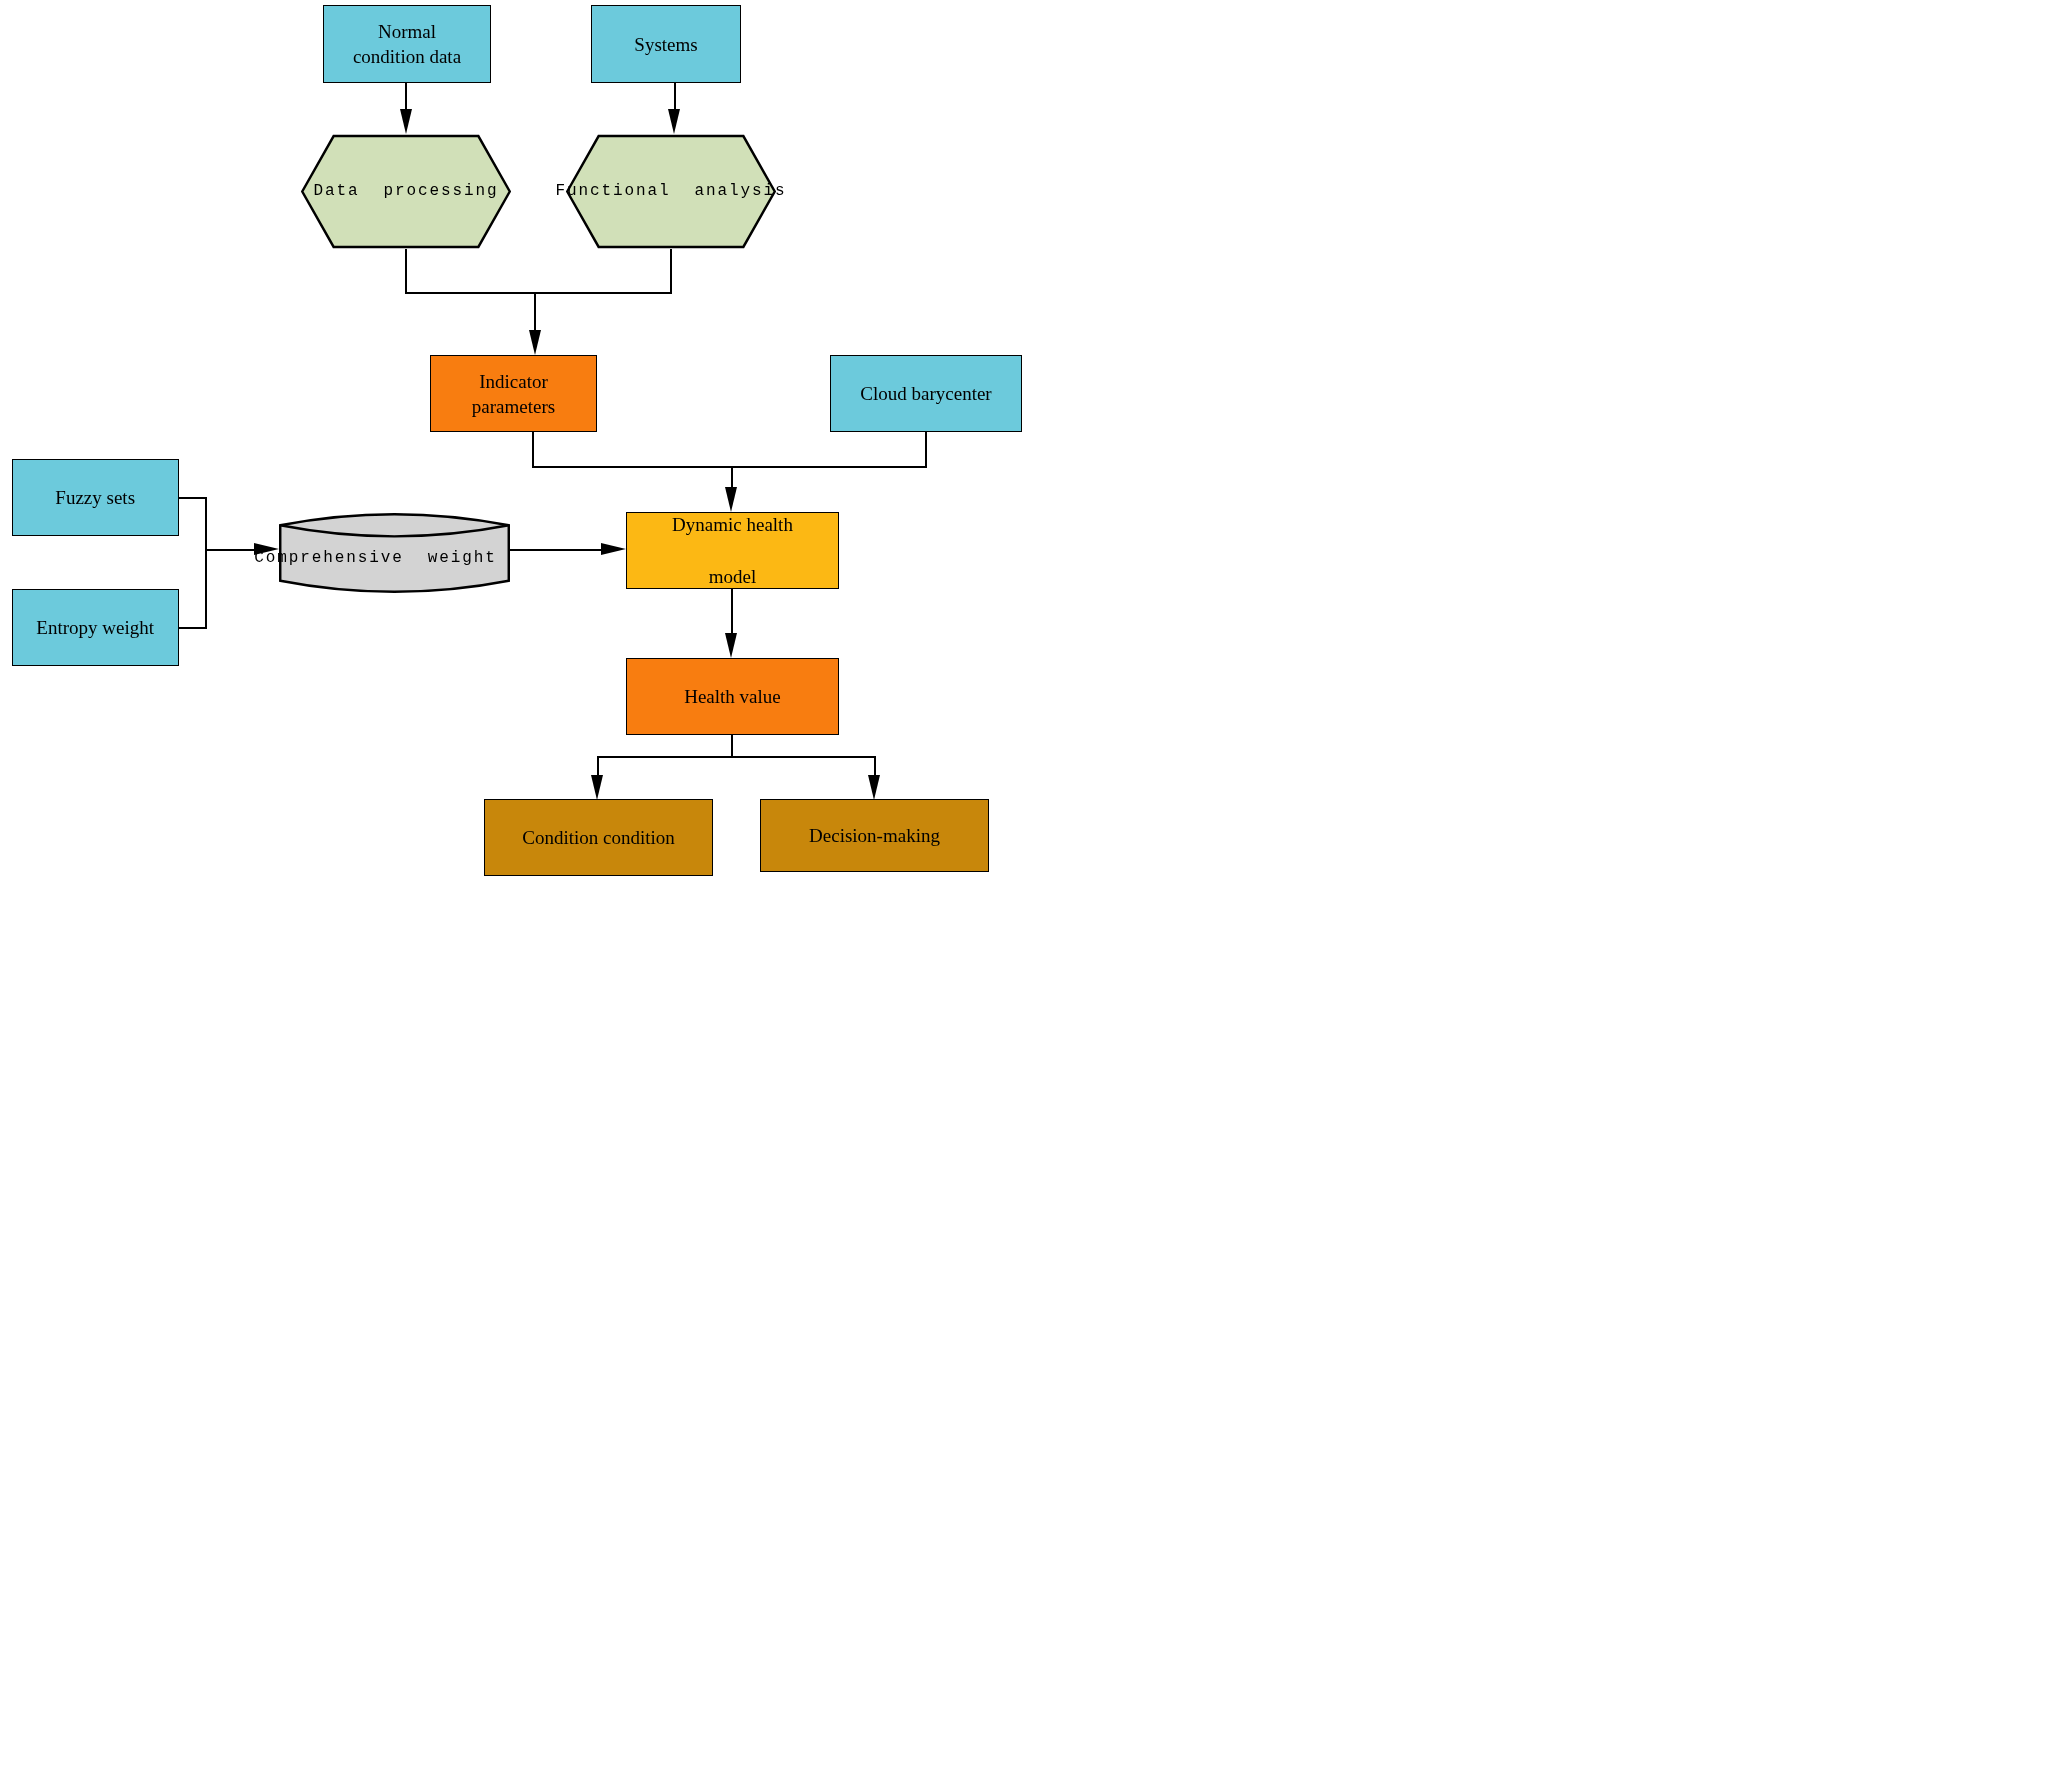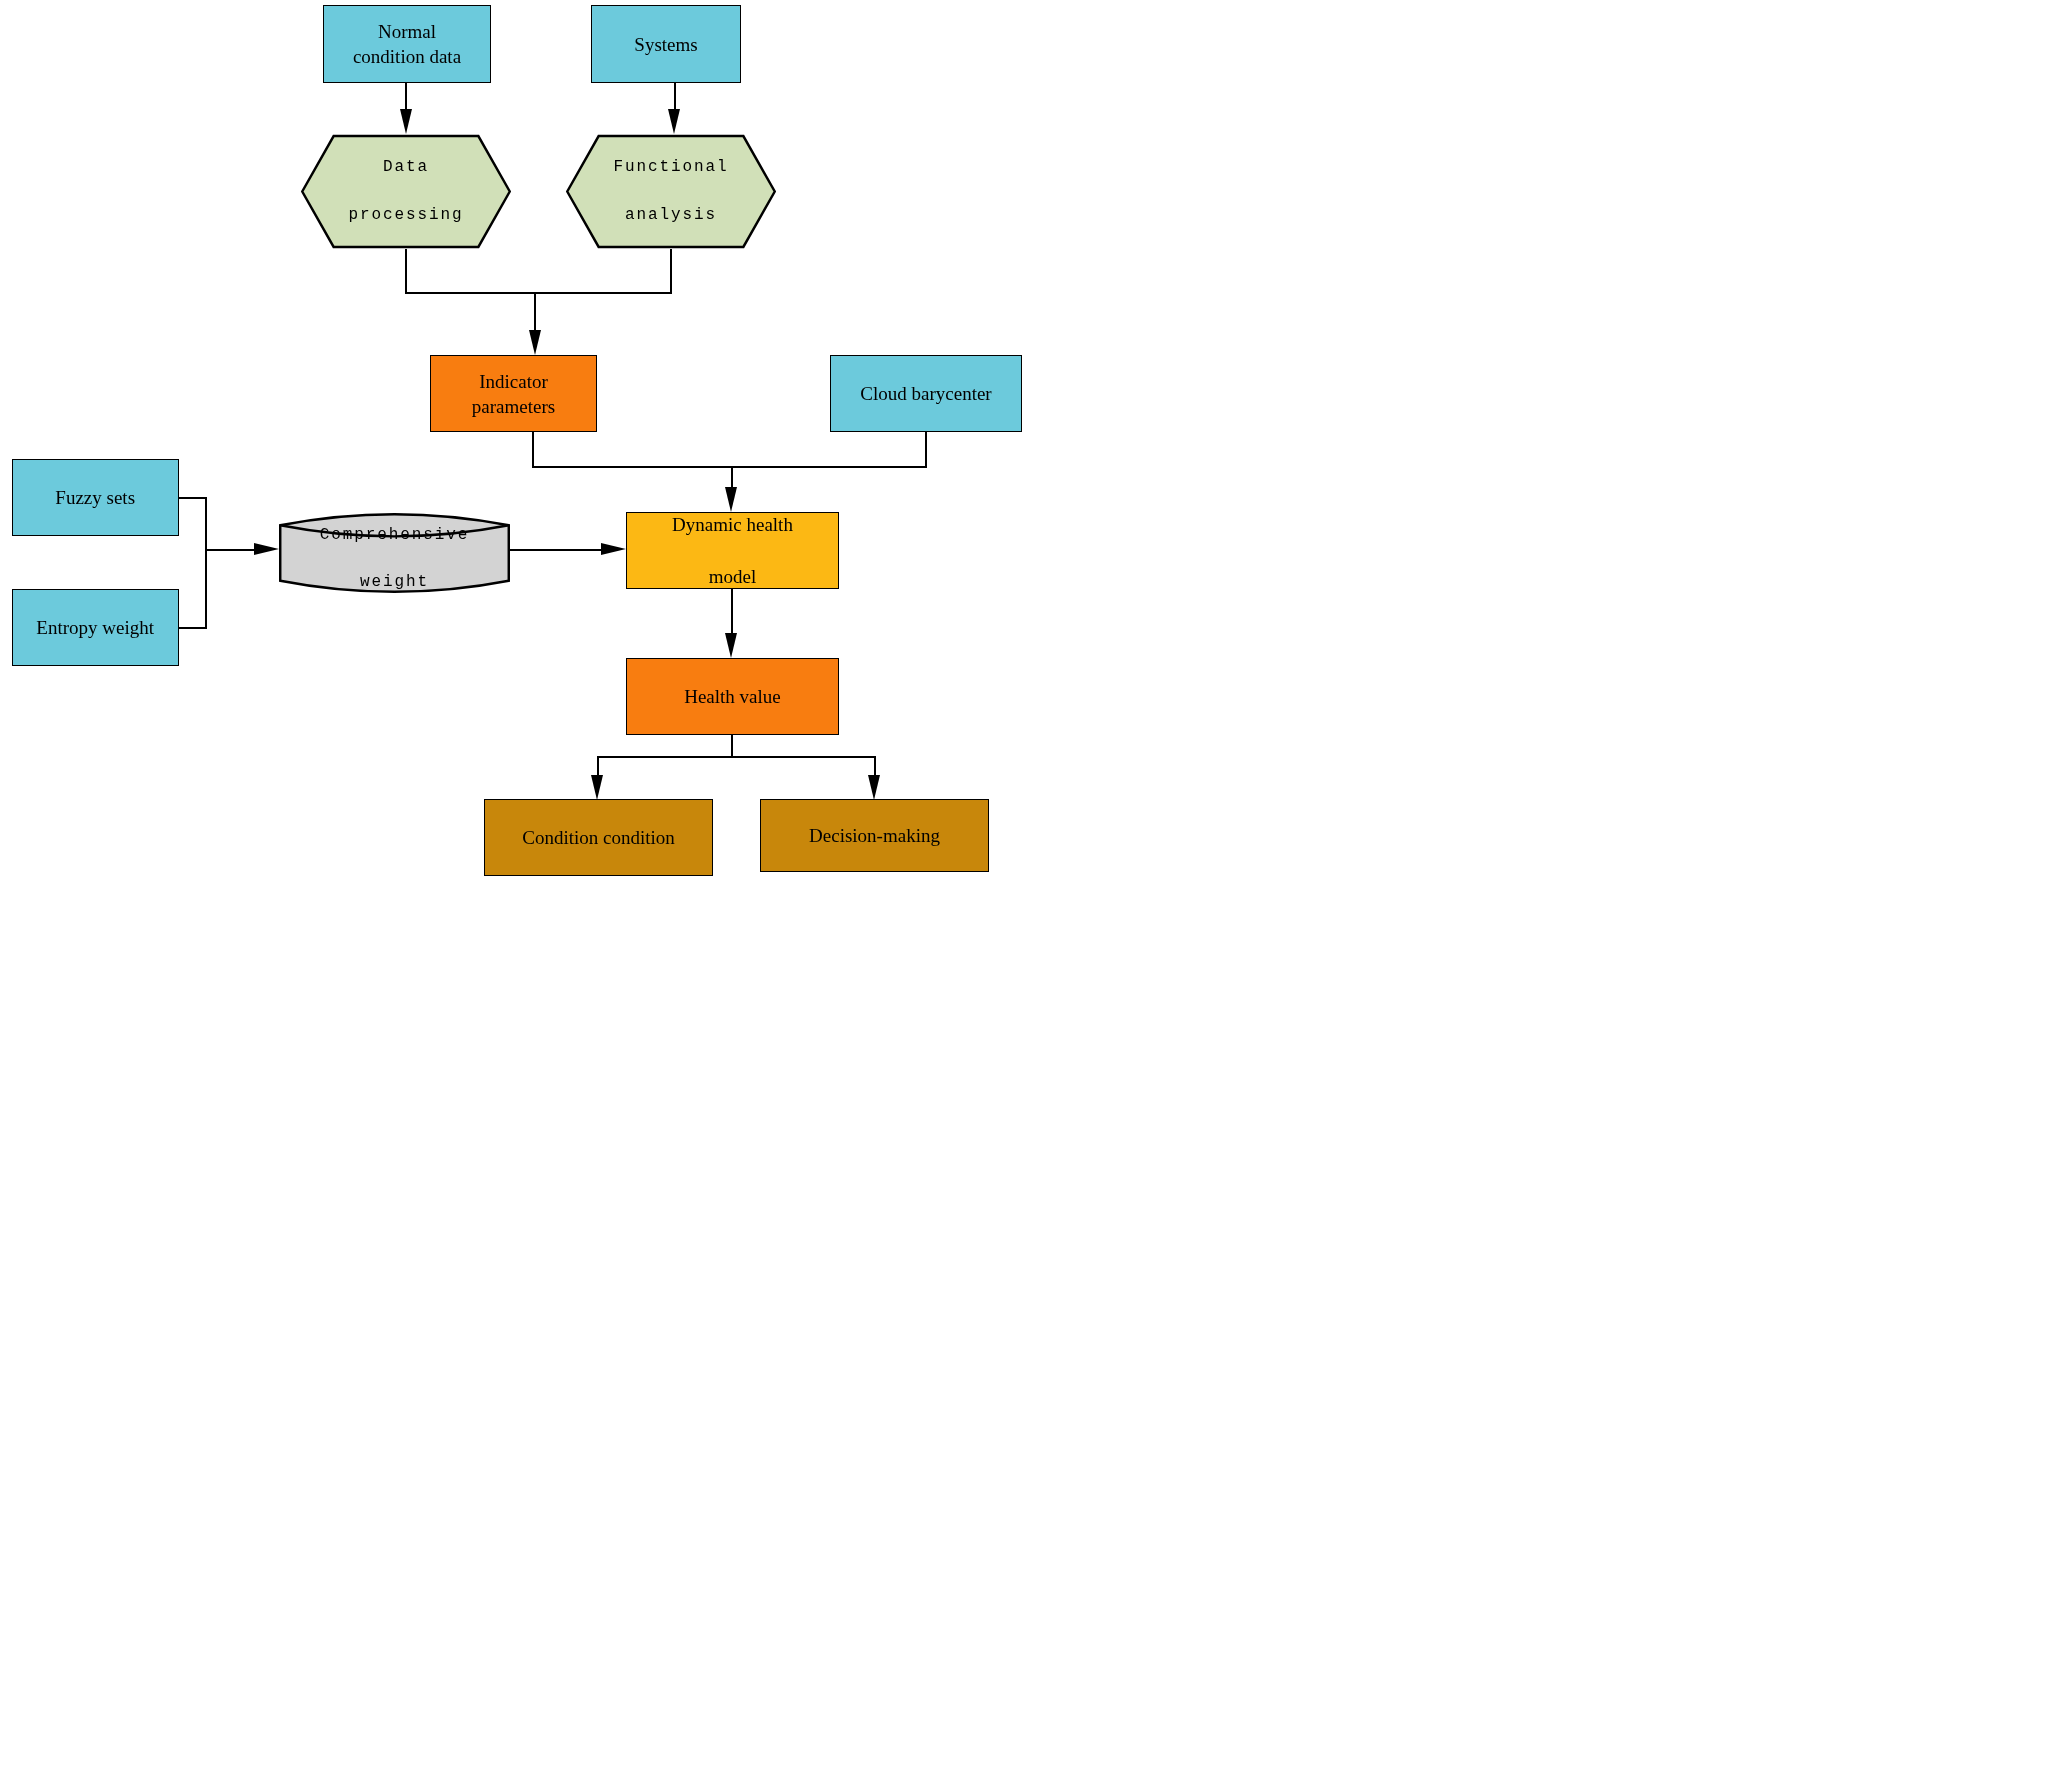--- a/index.html
+++ b/index.html
@@ -19,21 +19,21 @@
   }
   .rect{border:1.9px solid #000;}
   .cyan{background:#6CCADC;}
   .orange{background:#F87D10;}
   .gold{background:#FCB814;}
   .darkgold{background:#C8870B;}
   .shapewrap{position:absolute;}
   .shapewrap svg{position:absolute;left:0;top:0;display:block;}
   .shapelabel{
     position:absolute;left:0;top:0;width:100%;height:100%;
-    display:flex;flex-direction:column;align-items:center;justify-content:center;
+    display:flex;flex-direction:row;align-items:center;justify-content:center;
     text-align:center;
     font-family:"Liberation Mono","DejaVu Sans Mono",monospace;
     font-size:16px;line-height:23.4px;letter-spacing:1.9px;gap:24px;
   }
   .line{position:absolute;background:#000;}
   .vline{width:1.9px;}
   .hline{height:1.9px;}
   .arrow-down{
     position:absolute;width:0;height:0;
     border-left:6.8px solid transparent;
@@ -116,21 +116,21 @@
   <div class="node rect cyan" style="left:11.7px;top:589px;width:167px;height:77px;">
     <span class="block">Entropy weight</span>
   </div>
 
   <div class="line hline" style="left:179px;top:497px;width:28px;"></div>
   <div class="line hline" style="left:179px;top:627px;width:28px;"></div>
   <div class="line vline" style="left:205px;top:497px;height:131px;"></div>
   <div class="line hline" style="left:205px;top:549px;width:51px;"></div>
   <div class="arrow-right" style="left:254px;top:543px;"></div>
 
-  <div class="shapewrap" style="left:279px;top:509px;width:193px;height:88px;padding-left:38px;">
+  <div class="shapewrap" style="left:279px;top:509px;width:193px;height:88px;">
     <svg width="231" height="88" viewBox="0 0 375 142">
       <path d="M 2,26 Q 187,-10 373,26 L 373,116 Q 187,152 2,116 Z" fill="#D3D3D3" stroke="#000" stroke-width="4"></path>
       <path d="M 2,26 Q 187,62 373,26" fill="none" stroke="#000" stroke-width="4"></path>
     </svg>
     <div class="shapelabel" style="top:16px;height:68px;">
       <span class="block">Comprehensive</span>
       <span class="block">weight</span>
     </div>
   </div>
 

